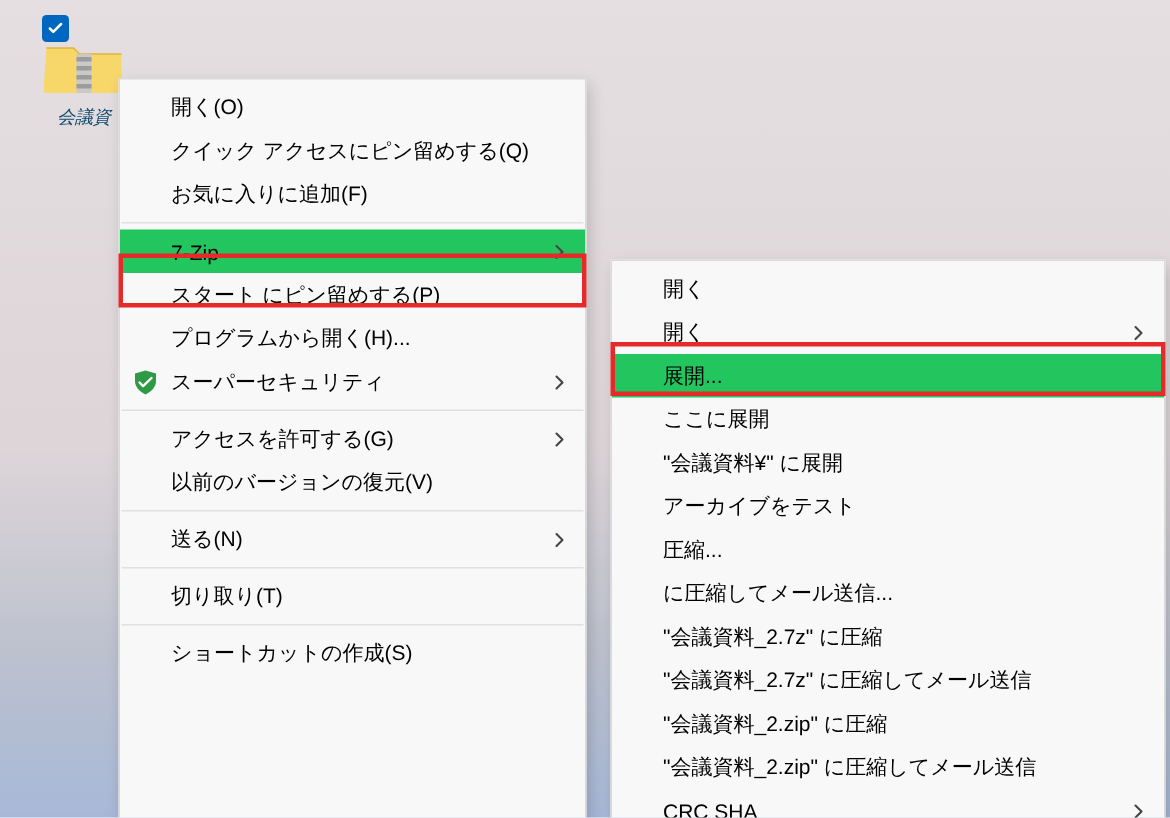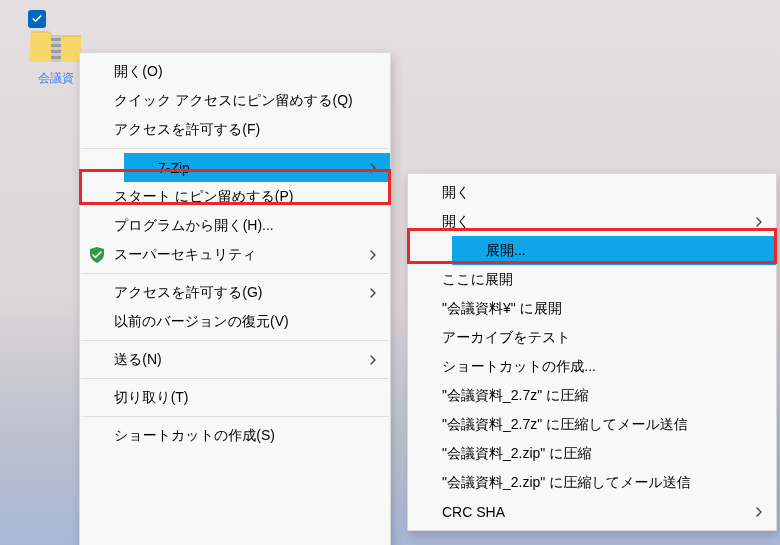--- a/index.html
+++ b/index.html
@@ -36,43 +36,44 @@
     justify-content: center;
   }
   .desktop-icon .check svg { width: 12px; height: 12px; }
   .desktop-icon .folder {
     width: 54px;
     height: 40px;
     margin: 0 auto 6px auto;
     position: relative;
   }
   .desktop-icon .label {
-    color: #3b82f6;
+    color: #0c4a6e;
     font-size: 12px;
     white-space: nowrap;
+    font-style: italic;
   }
 
   
   .menu {
     position: absolute;
     background: #f8f8f8;
     border: 1px solid #d9d9d9;
     box-shadow: 2px 4px 10px rgba(0,0,0,.18);
     padding: 4px 0;
   }
   .menu .item {
     position: relative;
     display: flex;
     align-items: center;
     padding: 0 28px 0 34px;
     height: 29px;
     white-space: nowrap;
     text-align: center;
   }
-  .menu .item.hover { background: #0ea5e9; margin-left: 44px; }
+  .menu .item.hover { background: #22c55e; }
   .menu .sep {
     height: 1px;
     background: #e0e0e0;
     margin: 4px 1px;
   }
   .menu .chev {
     position: absolute;
     right: 12px;
     top: 50%;
     transform: translateY(-50%);
@@ -126,21 +127,21 @@
 </div>
 
 <div class="menu menu1">
   <div class="item">
       <span>開く(O)</span>
     </div>
   <div class="item">
       <span>クイック アクセスにピン留めする(Q)</span>
     </div>
   <div class="item">
-      <span>アクセスを許可する(F)</span>
+      <span>お気に入りに追加(F)</span>
     </div>
   <div class="sep"></div>
   <div class="item hover">
     <span>7-Zip</span>
     <span class="chev">
       <svg width="10" height="10" viewBox="0 0 10 10">
           <path d="M3 1 l4 4 l-4 4" stroke="#444" stroke-width="1.4" fill="none" stroke-linecap="round" stroke-linejoin="round"></path>
         </svg>
     </span>
   </div>
@@ -214,21 +215,24 @@
   <div class="item">
       <span>ここに展開</span>
     </div>
   <div class="item">
       <span>"会議資料¥" に展開</span>
     </div>
   <div class="item">
       <span>アーカイブをテスト</span>
     </div>
   <div class="item">
-      <span>ショートカットの作成...</span>
+      <span>圧縮...</span>
+    </div>
+  <div class="item">
+      <span>に圧縮してメール送信...</span>
     </div>
   <div class="item">
       <span>"会議資料_2.7z" に圧縮</span>
     </div>
   <div class="item">
       <span>"会議資料_2.7z" に圧縮してメール送信</span>
     </div>
   <div class="item">
       <span>"会議資料_2.zip" に圧縮</span>
     </div>

